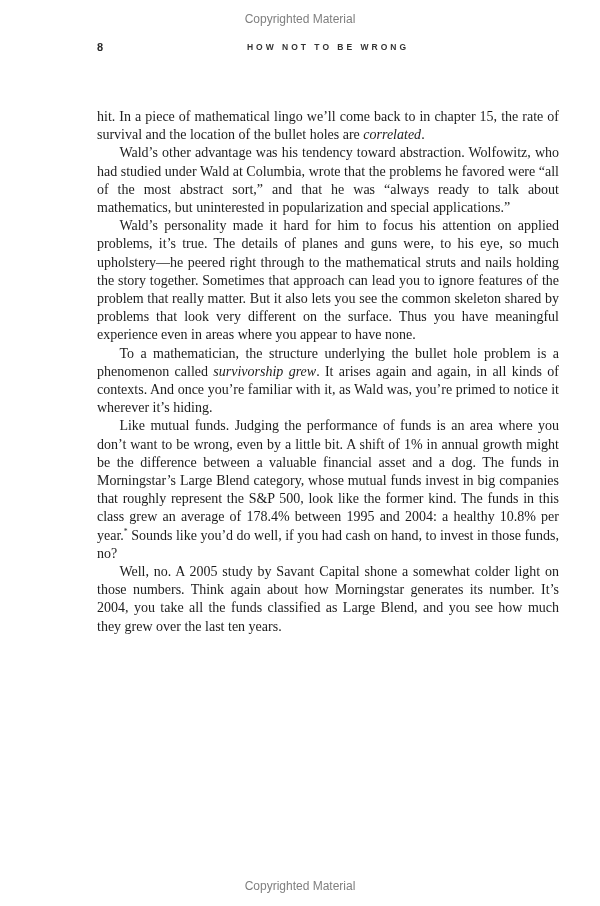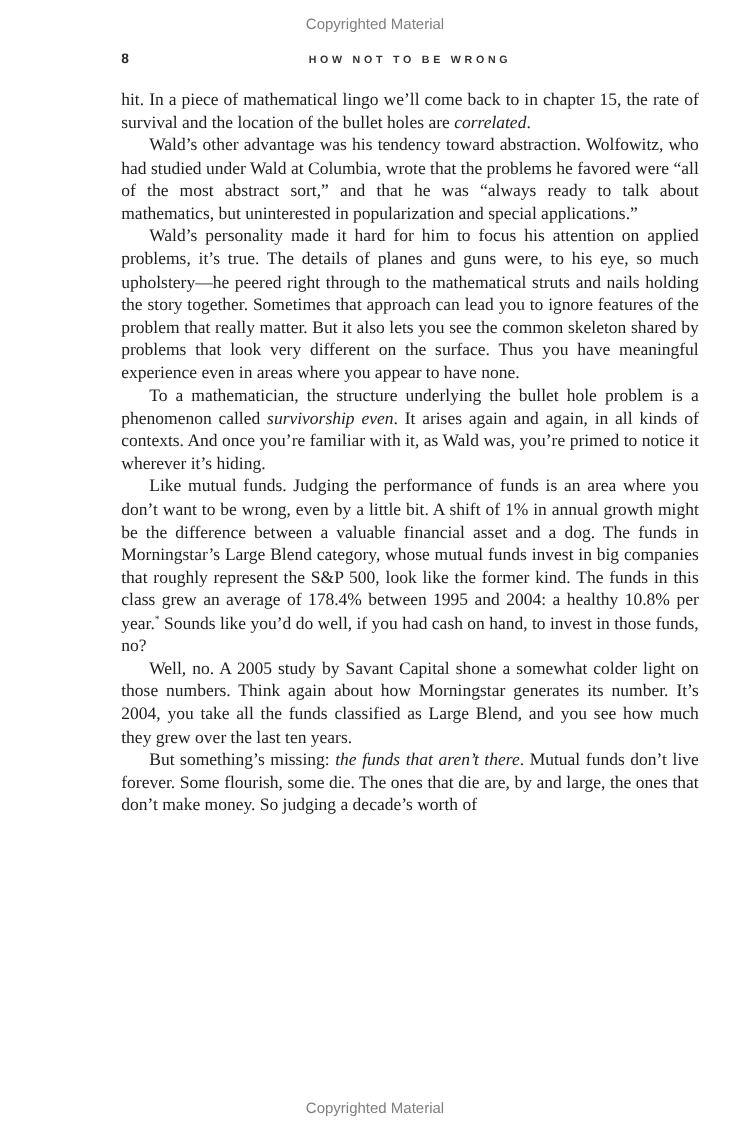--- a/index.html
+++ b/index.html
@@ -53,21 +53,21 @@
   .body-text {
     position: absolute;
     top: 72px;
     left: 69px;
     width: 462px;
     text-align: justify;
     font-size: 14px;
     line-height: 18.2px;
   }
   .para { text-indent: 1.6em; }
-  .para.no-indent { text-indent: 0; }
+  .para.no-indent { text-indent: 0; margin-top: 36px; }
   .seg.italic { font-style: italic; }
   .seg.sup { vertical-align: super; font-size: 0.55em; line-height: 0; }
   .footnote {
     position: absolute;
     top: 806px;
     left: 69px;
     width: 462px;
     font-size: 10px;
     line-height: 13px;
     color: #222222;
@@ -88,22 +88,21 @@
 
   <div class="header-row">
     <span class="page-number">8</span>
     <span class="running-header">HOW NOT TO BE WRONG</span>
   </div>
 
   <div class="body-text">
     <p class="para no-indent"><span class="seg">hit. In a piece of mathematical lingo we’ll come back to in chapter 15, the rate of survival and the location of the bullet holes are </span><span class="seg italic">correlated</span><span class="seg">.</span></p>
     <p class="para"><span class="seg">Wald’s other advantage was his tendency toward abstraction. Wolfowitz, who had studied under Wald at Columbia, wrote that the problems he favored were “all of the most abstract sort,” and that he was “always ready to talk about mathematics, but uninterested in popularization and special applications.”</span></p>
     <p class="para"><span class="seg">Wald’s personality made it hard for him to focus his attention on applied problems, it’s true. The details of planes and guns were, to his eye, so much upholstery—he peered right through to the mathematical struts and nails holding the story together. Sometimes that approach can lead you to ignore features of the problem that really matter. But it also lets you see the common skeleton shared by problems that look very different on the surface. Thus you have meaningful experience even in areas where you appear to have none.</span></p>
-    <p class="para"><span class="seg">To a mathematician, the structure underlying the bullet hole problem is a phenomenon called </span><span class="seg italic">survivorship even</span><span class="seg">. It arises again and again, in all kinds of contexts. And once you’re familiar with it, as Wald was, you’re primed to notice it wherever it’s hiding.</span></p>
+    <p class="para"><span class="seg">To a mathematician, the structure underlying the bullet hole problem is a phenomenon called </span><span class="seg italic">survivorship grew</span><span class="seg">. It arises again and again, in all kinds of contexts. And once you’re familiar with it, as Wald was, you’re primed to notice it wherever it’s hiding.</span></p>
     <p class="para"><span class="seg">Like mutual funds. Judging the performance of funds is an area where you don’t want to be wrong, even by a little bit. A shift of 1% in annual growth might be the difference between a valuable financial asset and a dog. The funds in Morningstar’s Large Blend category, whose mutual funds invest in big companies that roughly represent the S&amp;P 500, look like the former kind. The funds in this class grew an average of 178.4% between 1995 and 2004: a healthy 10.8% per year.</span><span class="seg sup">*</span><span class="seg"> Sounds like you’d do well, if you had cash on hand, to invest in those funds, no?</span></p>
     <p class="para"><span class="seg">Well, no. A 2005 study by Savant Capital shone a somewhat colder light on those numbers. Think again about how Morningstar generates its number. It’s 2004, you take all the funds classified as Large Blend, and you see how much they grew over the last ten years.</span></p>
-    <p class="para"><span class="seg">But something’s missing: </span><span class="seg italic">the funds that aren’t there</span><span class="seg">. Mutual funds don’t live forever. Some flourish, some die. The ones that die are, by and large, the ones that don’t make money. So judging a decade’s worth of</span></p>
   </div>
 
 
   <div class="copyright bottom">Copyrighted Material</div>
 
 </div>
 
 </body></html>

